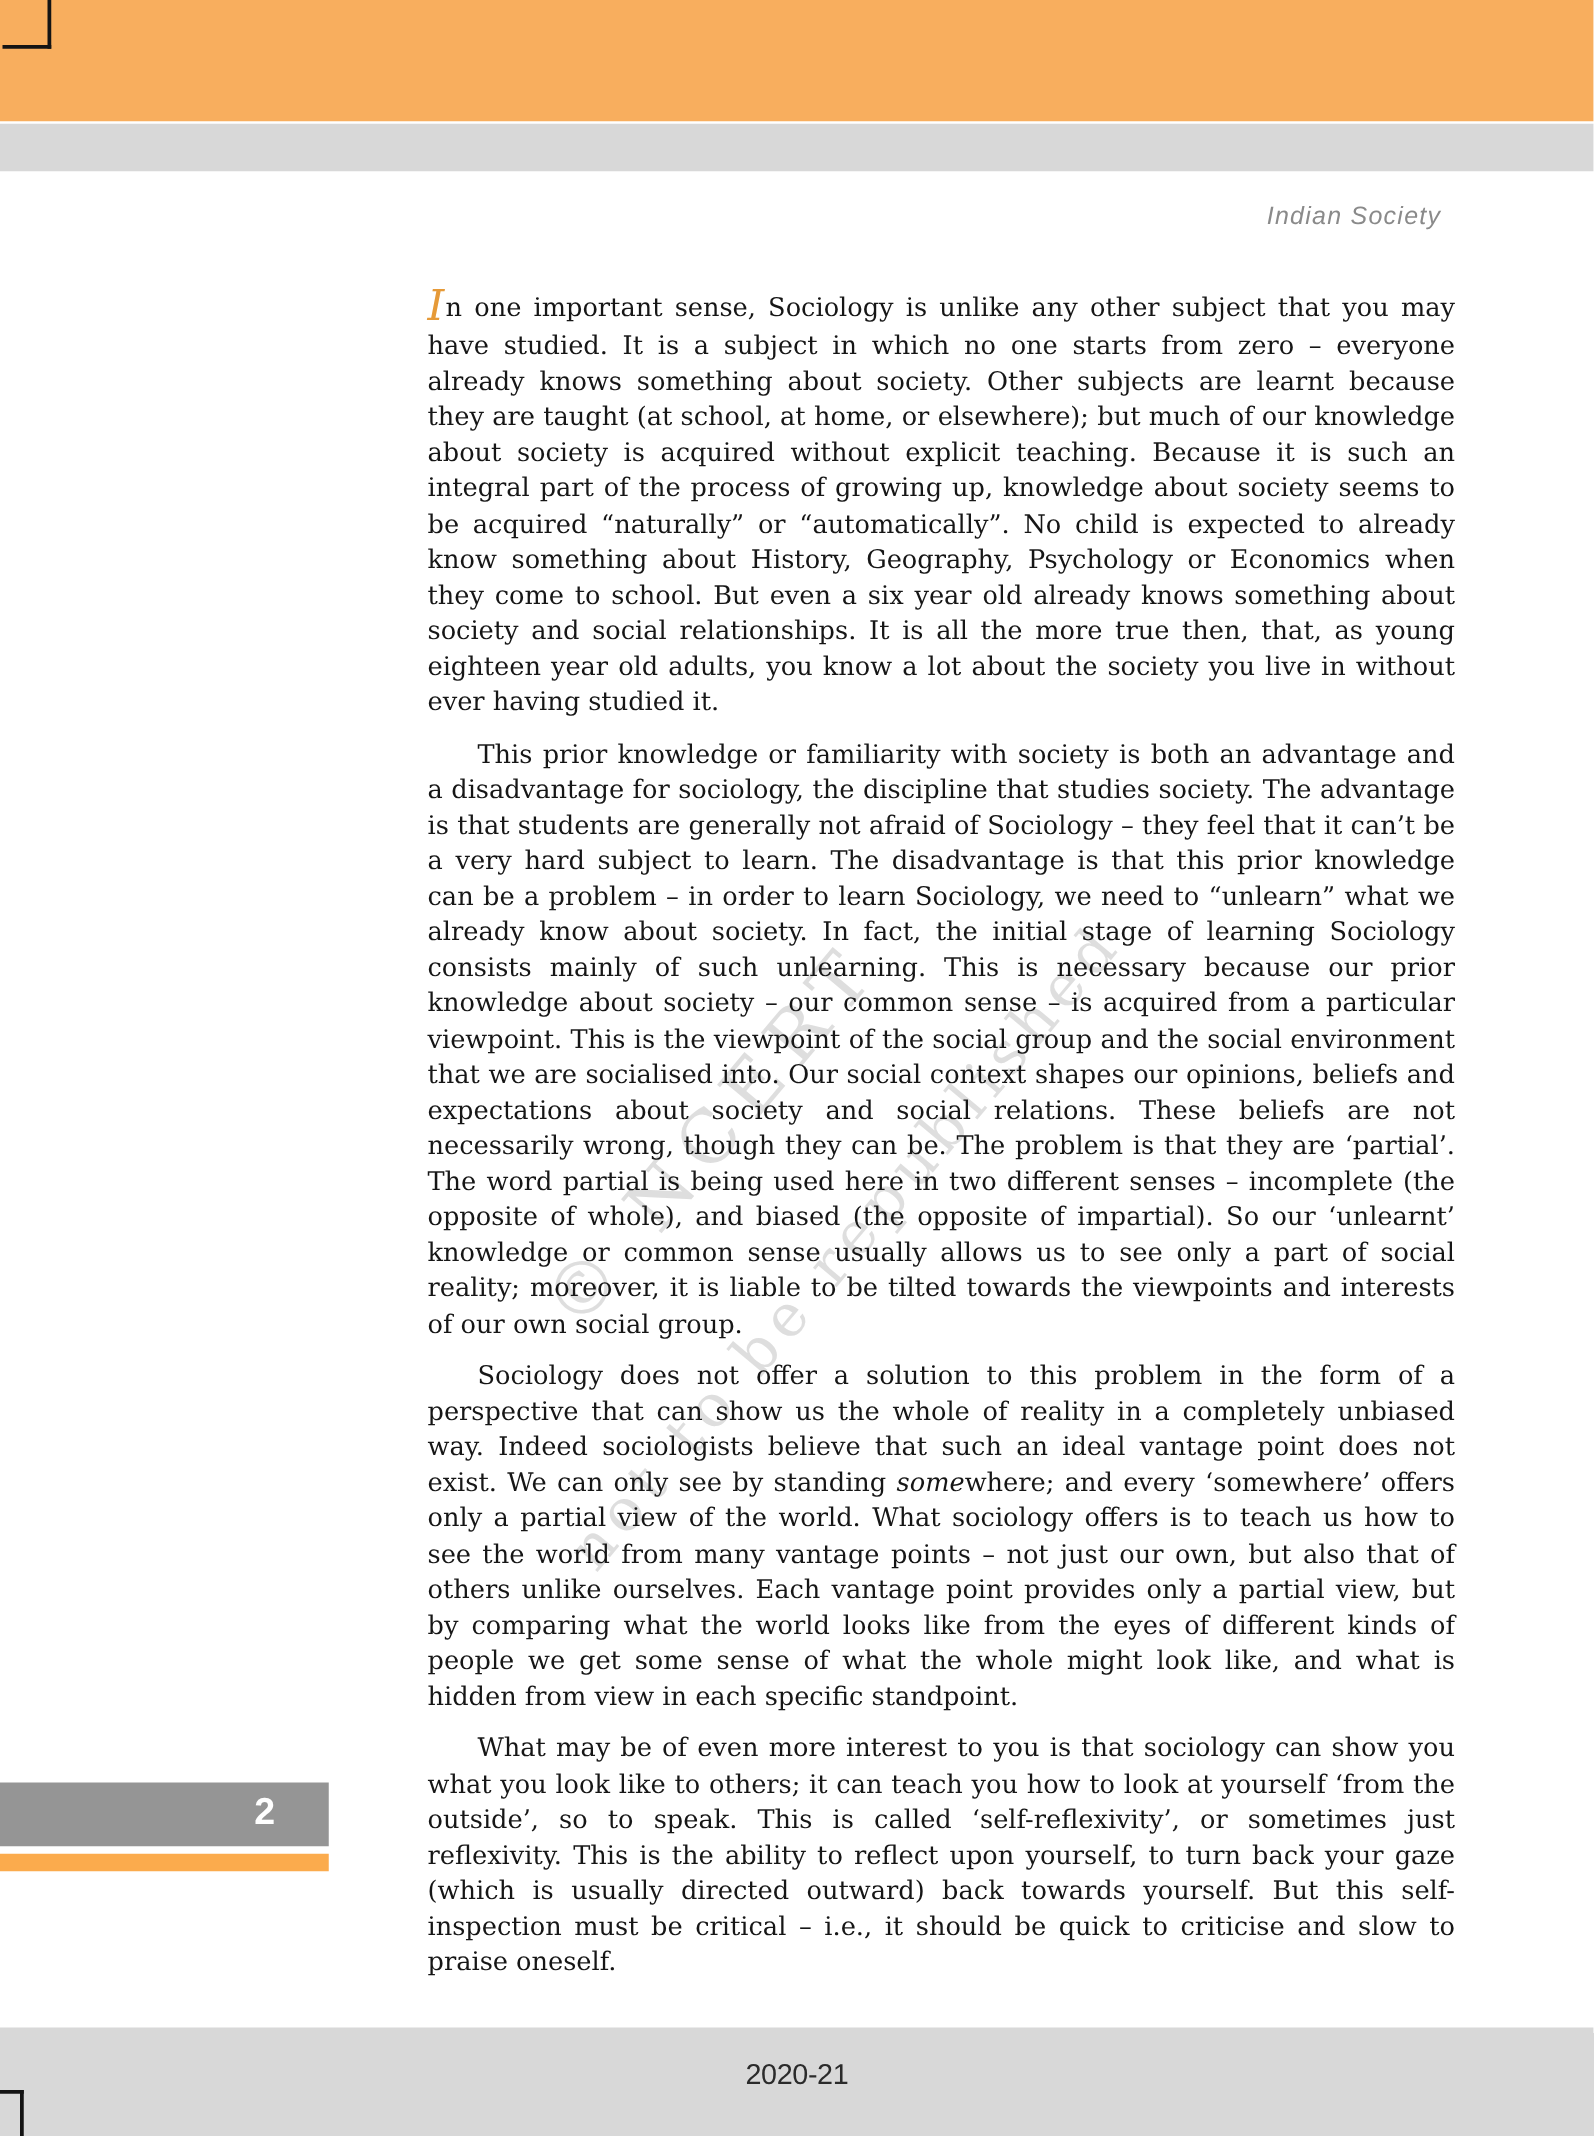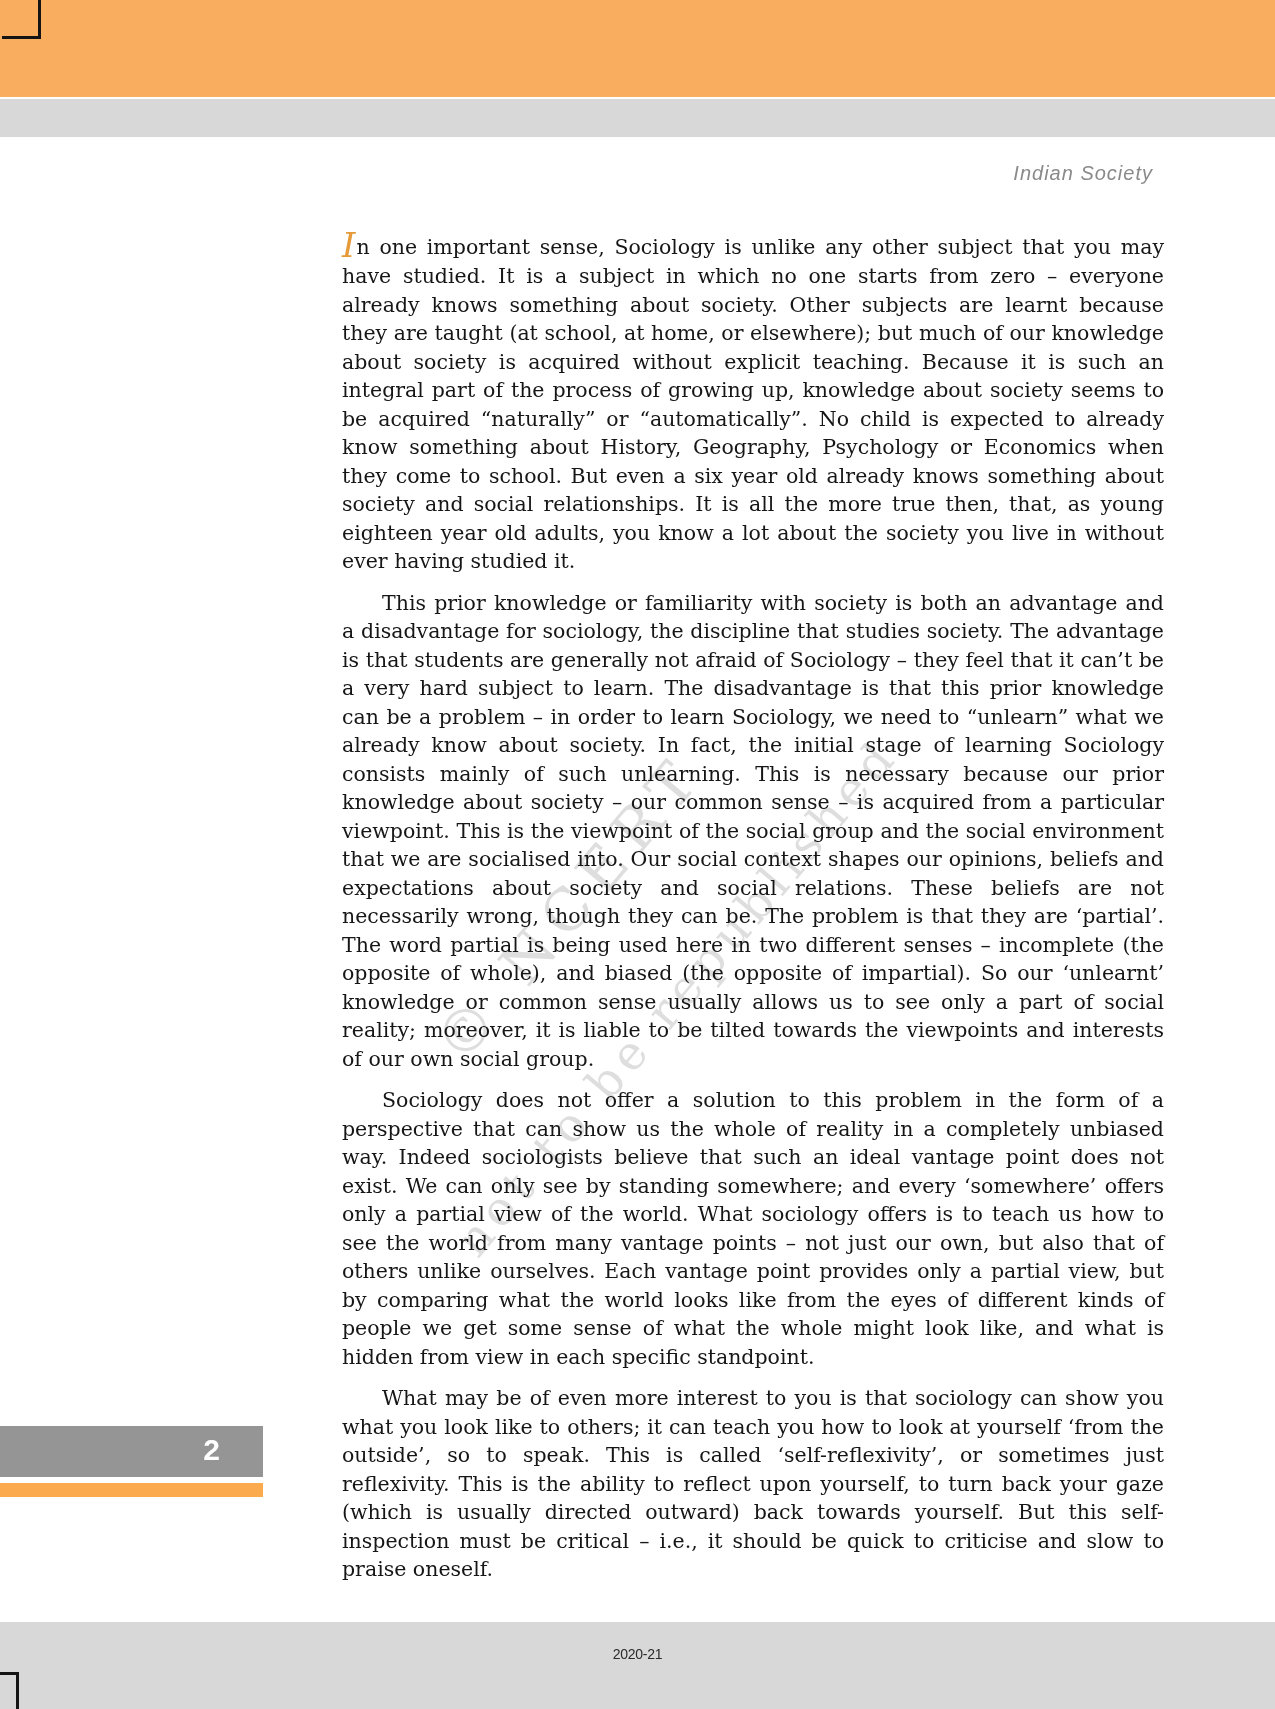--- a/index.html
+++ b/index.html
@@ -26,29 +26,29 @@
   .wm2{font-size:47px;letter-spacing:7px;}
 
   .article{position:absolute;left:342px;top:228px;width:822px;z-index:1;
            font-family:"DejaVu Serif",serif;font-size:20.5px;line-height:28.5px;
            color:var(--body_text);text-align:justify;}
   .article p{margin:0 0 13px 0;}
   .article p.indent{text-indent:40px;}
   .dropcap{font-size:34px;font-style:italic;line-height:1;color:var(--dropcap_orange);
            margin-right:1px;vertical-align:-3px;}
   .bold{font-weight:normal;}
-  .italic{}
+  .italic{font-style:italic;}
 
   .pagenum-box{position:absolute;left:0;top:1426px;width:263px;height:51px;background:var(--pagebox_gray);}
   .pagenum{position:absolute;right:43px;top:7px;font-weight:bold;font-size:30px;color:#ffffff;}
   .pagenum-accent{position:absolute;left:0;top:1483px;width:263px;height:14px;background:var(--accent_orange);}
 
   .footer-band{position:absolute;left:0;top:1622px;width:1275px;height:87px;background:var(--band_gray);}
   .edition{position:absolute;left:0;top:24px;width:100%;text-align:center;
-           font-size:14px;letter-spacing:-0.3px;color:#2b2b2b;}
+           font-size:23px;letter-spacing:-0.3px;color:#2b2b2b;}
 </style>
 </head>
 <body>
 
 <div class="page">
 
   <div class="orange-band"></div>
   <div class="gray-band"></div>
 
   <div>

